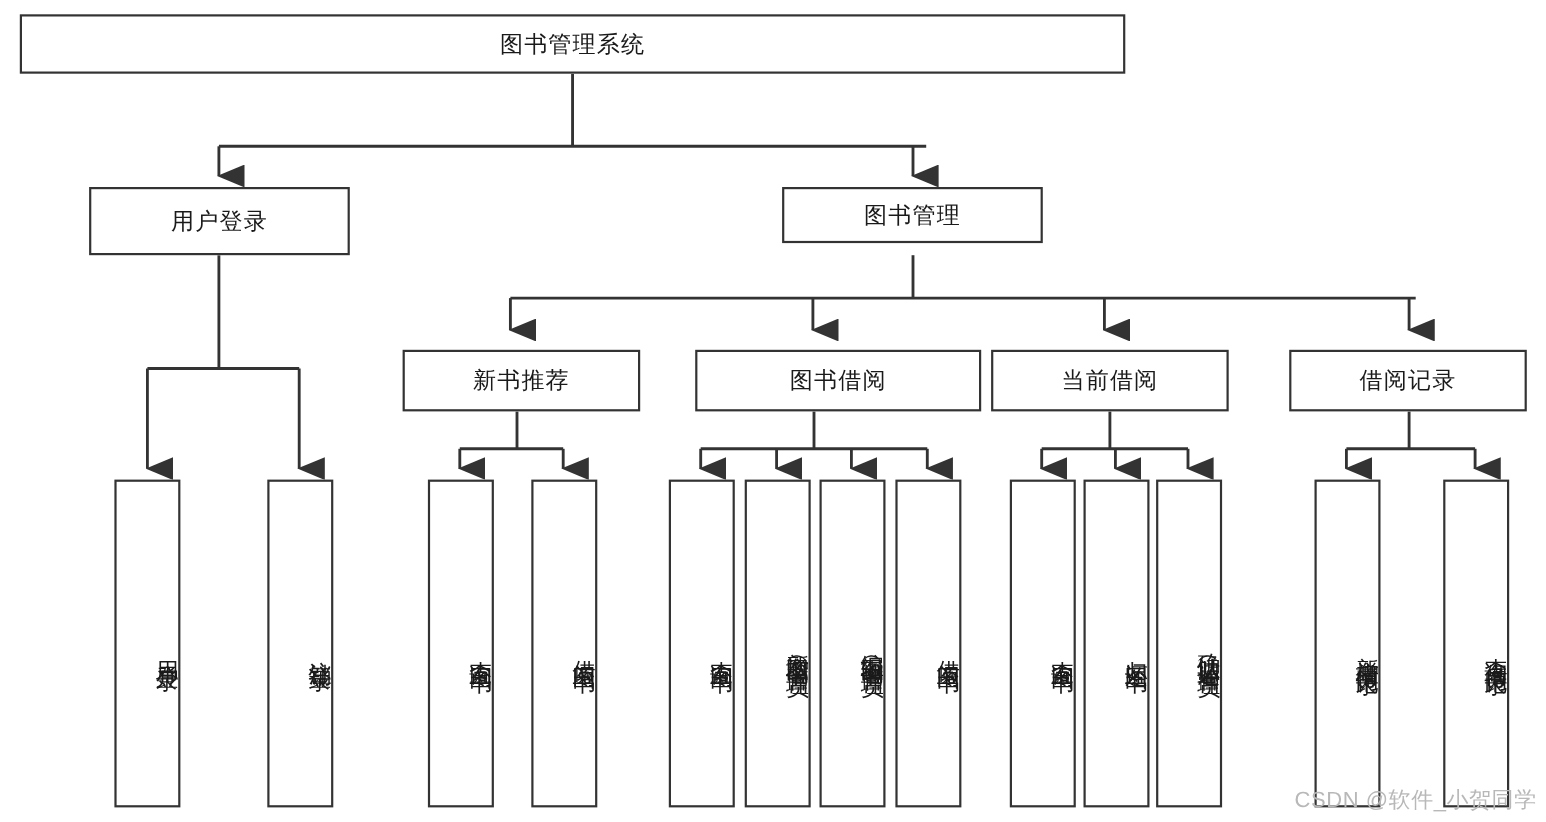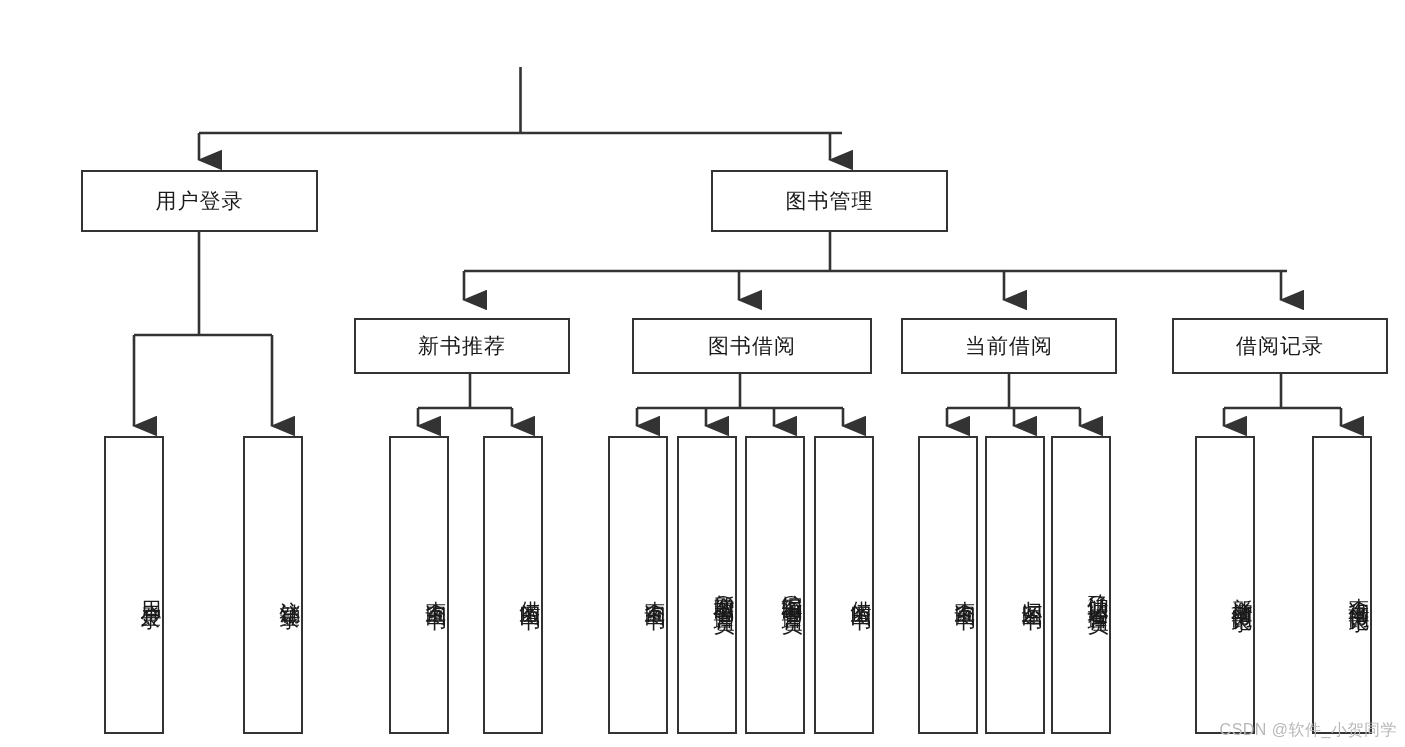--- a/index.html
+++ b/index.html
@@ -52,21 +52,21 @@
   }
   .node.vert .vtext {
     writing-mode: vertical-rl;
     text-orientation: upright;
     display: block;
   }
   #watermark {
     position: absolute;
     right: 8px;
     bottom: 6px;
-    font-size: 16px;
+    font-size: 20px;
     color: #b8b8b8;
     letter-spacing: 0.5px;
     white-space: nowrap;
     pointer-events: none;
   }
 </style>
 </head>
 <body>
 
 <div id="diagram-root">
@@ -114,32 +114,35 @@
       <path d="M 1014 408 L 1014 426" marker-end="url(#arrow)"></path>
       <path d="M 1080 408 L 1080 426" marker-end="url(#arrow)"></path>
 
       <path d="M 1281 374 L 1281 408"></path>
       <path d="M 1224 408 L 1341 408"></path>
       <path d="M 1224 408 L 1224 426" marker-end="url(#arrow)"></path>
       <path d="M 1341 408 L 1341 426" marker-end="url(#arrow)"></path>
     </g>
   </svg>
 
+  <div class="node horiz" style="left:18px; top:13px; width:1005px; height:54px;">
+    <span>图书管理系统</span>
+  </div>
 
   <div class="node horiz" style="left:81px; top:170px; width:237px; height:62px;">
     <span>用户登录</span>
   </div>
-  <div class="node horiz" style="left:711px; top:170px; width:237px; height:62px;">
+  <div class="node horiz" style="left:711px; top:170px; width:237px; height:51px;">
     <span>图书管理</span>
   </div>
 
-  <div class="node horiz" style="left:354px; top:318px; width:216px; height:56px;">
+  <div class="node horiz" style="left:366px; top:318px; width:216px; height:56px;">
     <span>新书推荐</span>
   </div>
-  <div class="node horiz" style="left:632px; top:318px; width:240px; height:56px;">
+  <div class="node horiz" style="left:632px; top:318px; width:260px; height:56px;">
     <span>图书借阅</span>
   </div>
   <div class="node horiz" style="left:901px; top:318px; width:216px; height:56px;justify-content:center;">
     <span>当前借阅</span>
   </div>
   <div class="node horiz" style="left:1172px; top:318px; width:216px; height:56px;justify-content:center;">
     <span>借阅记录</span>
   </div>
 
   <div class="node vert" style="left:104px; top:436px; width:60px; height:298px;">

